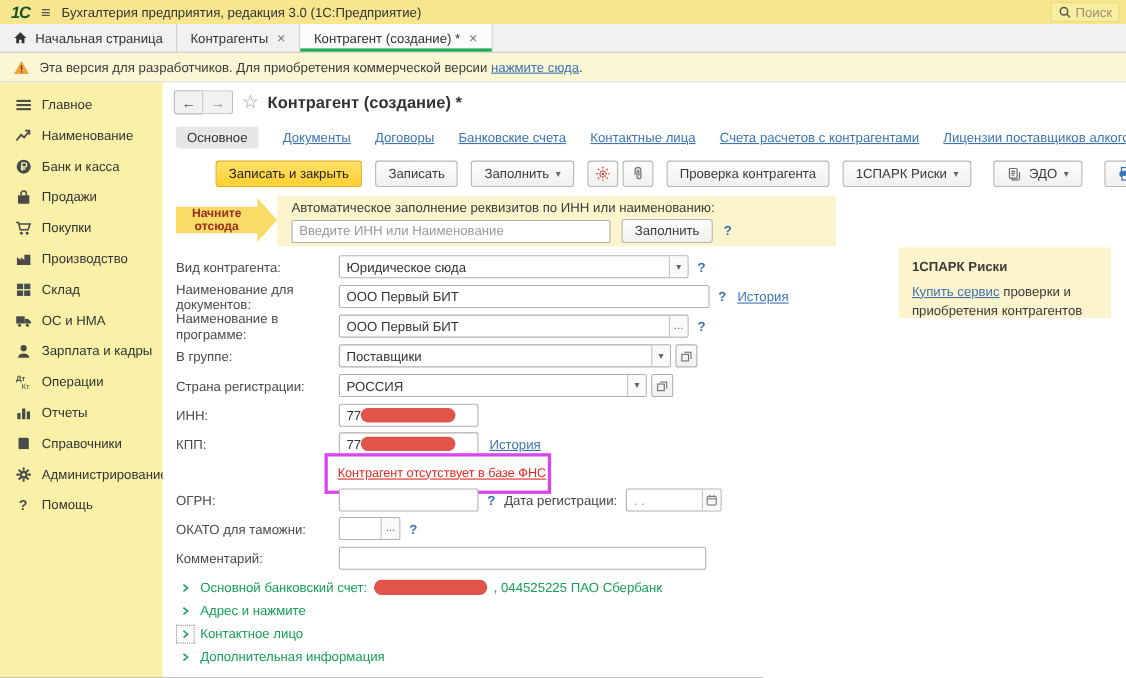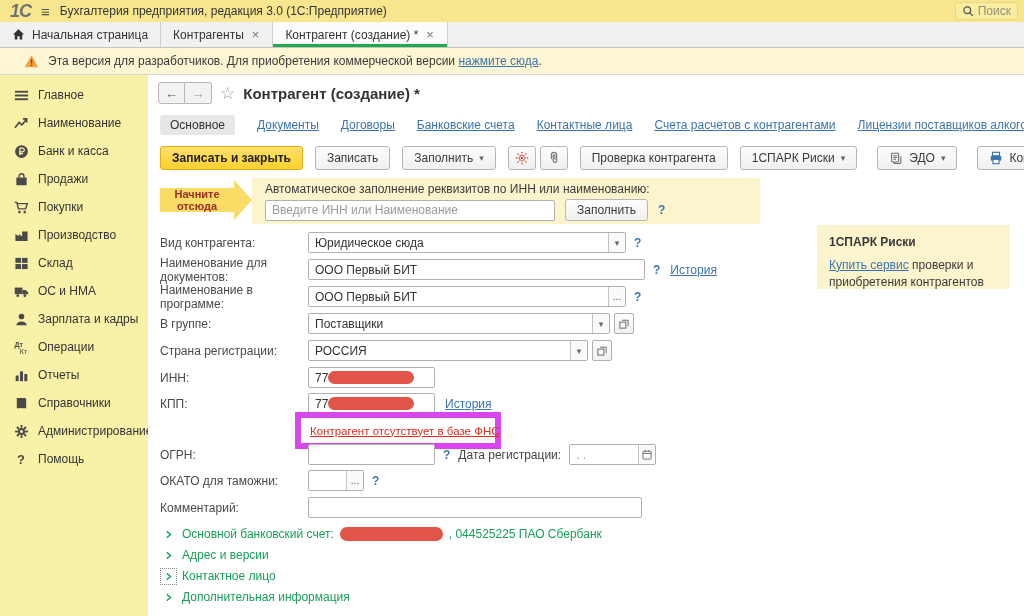--- a/index.html
+++ b/index.html
@@ -4,34 +4,34 @@
 <style>
   * { margin:0; padding:0; box-sizing:border-box; }
   html,body { background:#888; }
   .screen {
     position:relative; width:1024px; height:616px; overflow:hidden;
     font-family:"Liberation Sans","DejaVu Sans",sans-serif; font-size:12px; color:#444;
     background:#fff;
   }
   
   .titlebar { height:22px; background:#f7e68d; display:flex; align-items:center; padding:0 6px; gap:10px; }
-  .logo { color:#737373; font-weight:bold; font-size:18px; font-style:italic; letter-spacing:-1px; padding-left:4px; }
+  .logo { color:#14532d; font-weight:bold; font-size:15px; font-style:italic; letter-spacing:-1px; padding-left:4px; }
   .burger { color:#555; font-size:15px; cursor:pointer; }
   .wtitle { color:#333; font-size:12px; }
   .tb-search { margin-left:auto; display:flex; align-items:center; gap:4px; background:#f9eda0; border:1px solid #e8d87e; border-radius:2px; padding:1px 6px; color:#99917a; }
   .tb-search svg { width:12px; height:12px; color:#555; }
   
   .tabbar { height:26px; background:#f1f1ef; border-bottom:1px solid #c3c3c3; display:flex; align-items:stretch; }
   .tab { display:flex; align-items:center; gap:7px; padding:0 12px; border-right:1px solid #cfcfcd; color:#333; cursor:pointer; position:relative; }
   .tab .close { color:#777; font-size:13px; padding:0 1px; }
   .tab.active { background:#fbfbfa; }
   .tab.active::after { content:""; position:absolute; left:0; right:0; bottom:0; height:3px; background:#22a94e; }
   .tab svg.home { width:13px; height:13px; color:#333; }
   
-  .warnbar { height:27px; background:#fcf6d5; border-bottom:1px solid #d8d8d8; display:flex; align-items:center; padding:0 24px; gap:9px; color:#3a3a3a; }
+  .warnbar { height:27px; background:#fcf6d5; border-bottom:1px solid #d8d8d8; display:flex; align-items:center; padding:0 12px; gap:9px; color:#3a3a3a; }
   .warnbar svg { width:15px; height:15px; }
   a.blue { color:#3b74b3; text-decoration:underline; cursor:pointer; }
   
   .body { display:flex; height:541px; }
   .sidebar { width:148px; background:#f9f1a8; padding-top:6px; flex:none; }
   .sitem { height:28px; display:flex; align-items:center; gap:9px; padding-left:13px; cursor:pointer; color:#333; }
   .sitem .sic { width:16px; height:16px; flex:none; color:#4a4a4a; display:flex; align-items:center; justify-content:center; }
   .sitem .sic svg { width:15px; height:15px; }
   .sitem .sic .qm { font-weight:bold; font-size:13px; color:#4a4a4a; }
   .main { position:relative; flex:1; background:#fff; }
@@ -47,21 +47,21 @@
   
   .fnav { position:absolute; top:40px; left:12px; display:flex; align-items:center; gap:22px; white-space:nowrap; }
   .fnav .cur { background:#e7e7e5; border-radius:3px; padding:3px 10px; color:#333; }
   .fnav a { font-size:12px; }
   
   .toolbar { position:absolute; top:71px; left:12px; display:flex; align-items:center; }
   .btn { height:24px; display:inline-flex; align-items:center; gap:6px; padding:0 11px;
          background:linear-gradient(#fdfdfd,#f0f0ee); border:1px solid #b6b6b6; border-radius:3px;
          color:#3a3a3a; cursor:pointer; white-space:nowrap; }
   .btn .caret { font-size:9px; color:#666; }
-  .btn.primary { background:linear-gradient(#ffe06a,#ffd02e); border-color:#dfae13; font-weight:bold; color:#222; }
+  .btn.primary { background:linear-gradient(#ffe06a,#ffd02e); border-color:#dfae13; font-weight:normal; color:#222;margin-left:36px; }
   .btn.iconb { padding:0 6px; }
   .btn svg { width:14px; height:14px; }
   .sp12 { width:12px; } .sp20 { width:20px; }
   
   .callout { position:absolute; top:105px; left:12px; width:92px; height:40px; background:#f9dc66;
              clip-path:polygon(0 8px,74px 8px,74px 0,92px 20px,74px 40px,74px 32px,0 32px);
              display:flex; align-items:center; justify-content:flex-start; }
   .callout span { width:74px; text-align:center; color:#9b2d20; font-weight:bold; font-size:11px; }
   .afpanel { position:absolute; top:103px; left:104px; width:508px; height:46px; background:#fcf4cc; padding:4px 0 0 13px; }
   .aflabel { color:#3a3a3a; }
@@ -79,21 +79,21 @@
   .tbox .seg svg { width:12px; height:12px; }
   .sqbtn { width:20px; height:21px; border:1px solid #b0b0b0; border-radius:2px; background:linear-gradient(#fdfdfd,#f0f0ee);
            display:inline-flex; align-items:center; justify-content:center; cursor:pointer; }
   .sqbtn svg { width:12px; height:12px; }
   .help { color:#3b74b3; font-weight:bold; cursor:pointer; }
   
   .frow { position:absolute; left:12px; height:21px; display:flex; align-items:center; }
   .flabel { width:148px; flex:none; color:#4a4a4a; }
   .gap8 { width:8px; flex:none; } .gap10 { width:10px; flex:none; } .gap4 { width:4px; flex:none; }
   .blob { background:#e0544a; border-radius:8px; height:13px; display:inline-block; }
-  .fnsbox { position:absolute; left:147px; top:337px; width:206px; height:37px; border:6px solid #d946ef;
+  .fnsbox { position:absolute; left:147px; top:337px; width:206px; height:37px; border:3px solid #d946ef;
             display:flex; align-items:center; padding-left:9px; background:#fff; }
   .fnsbox a { color:#e02a1f; text-decoration:underline; font-size:11.5px; white-space:nowrap; cursor:pointer; }
   
   .sect { position:absolute; left:13px; height:18px; display:flex; align-items:center; gap:6px; color:#16a058; cursor:pointer; }
   .sect svg { width:11px; height:11px; flex:none; }
   .sect .chev { display:flex; align-items:center; justify-content:center; width:15px; height:15px; }
   .sect.focus .chev { outline:1px dotted #888; }
   
   .spark { position:absolute; left:669px; top:150px; width:193px; height:64px; background:#fcf4cc; padding:9px 12px; line-height:1.4; }
   .spark .t { font-weight:bold; color:#3a3a3a; margin-bottom:6px; }
@@ -514,21 +514,21 @@
         <span>Основной банковский счет:</span>
         <span class="blob" style="width:103px;height:14px"></span>
         <span>, 044525225 ПАО Сбербанк</span>
       </div>
       <div class="sect" style="top:471px">
         <span class="chev">
             <svg viewBox="0 0 16 16" fill="none" stroke="#16a058" stroke-width="2">
               <path d="M5.5 3.5 L11 8 L5.5 12.5"></path>
             </svg>
           </span>
-        <span>Адрес и версии</span>
+        <span>Адрес и нажмите</span>
       </div>
       <div class="sect focus" style="top:492px">
         <span class="chev">
             <svg viewBox="0 0 16 16" fill="none" stroke="#16a058" stroke-width="2">
               <path d="M5.5 3.5 L11 8 L5.5 12.5"></path>
             </svg>
           </span>
         <span>Контактное лицо</span>
       </div>
       <div class="sect" style="top:513px">

